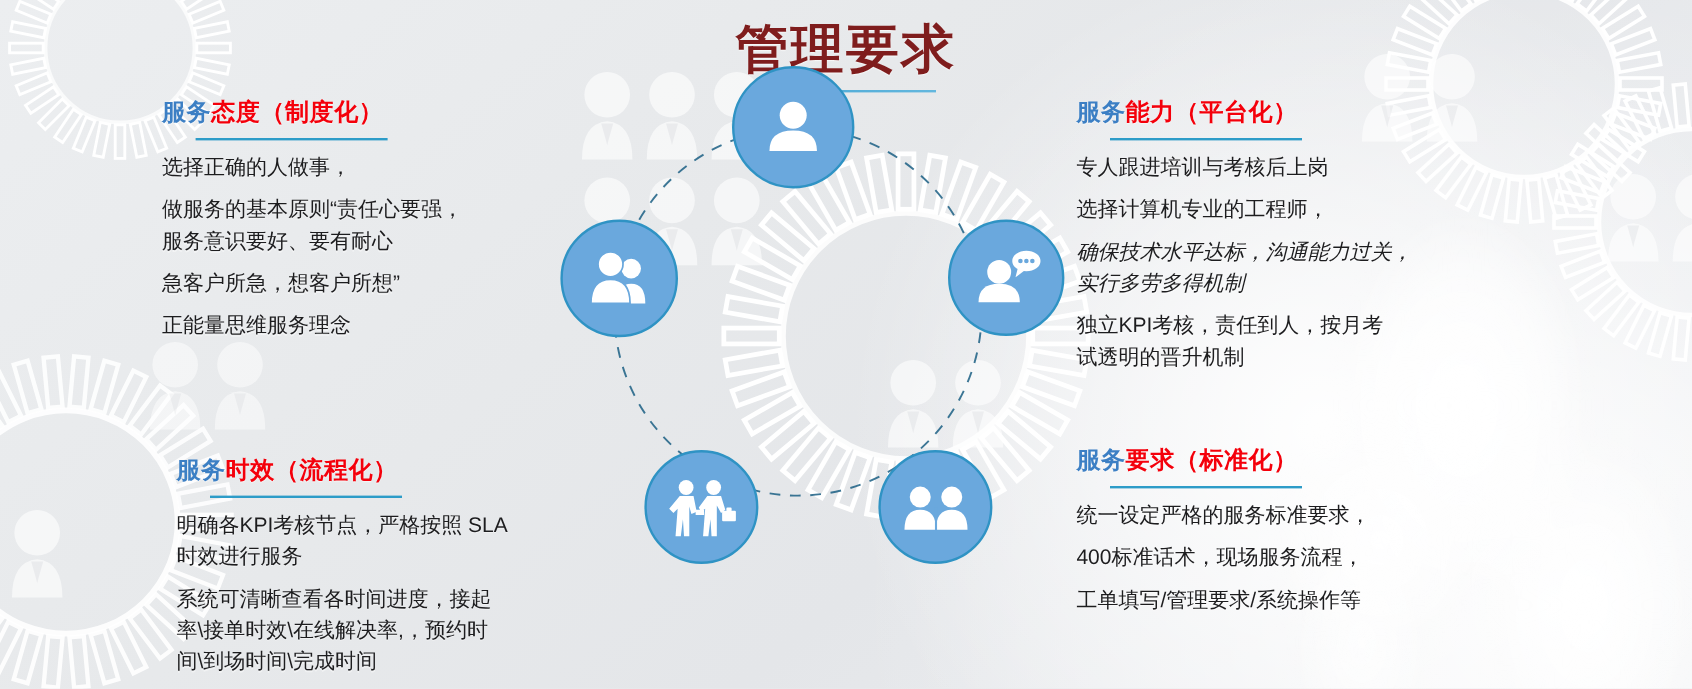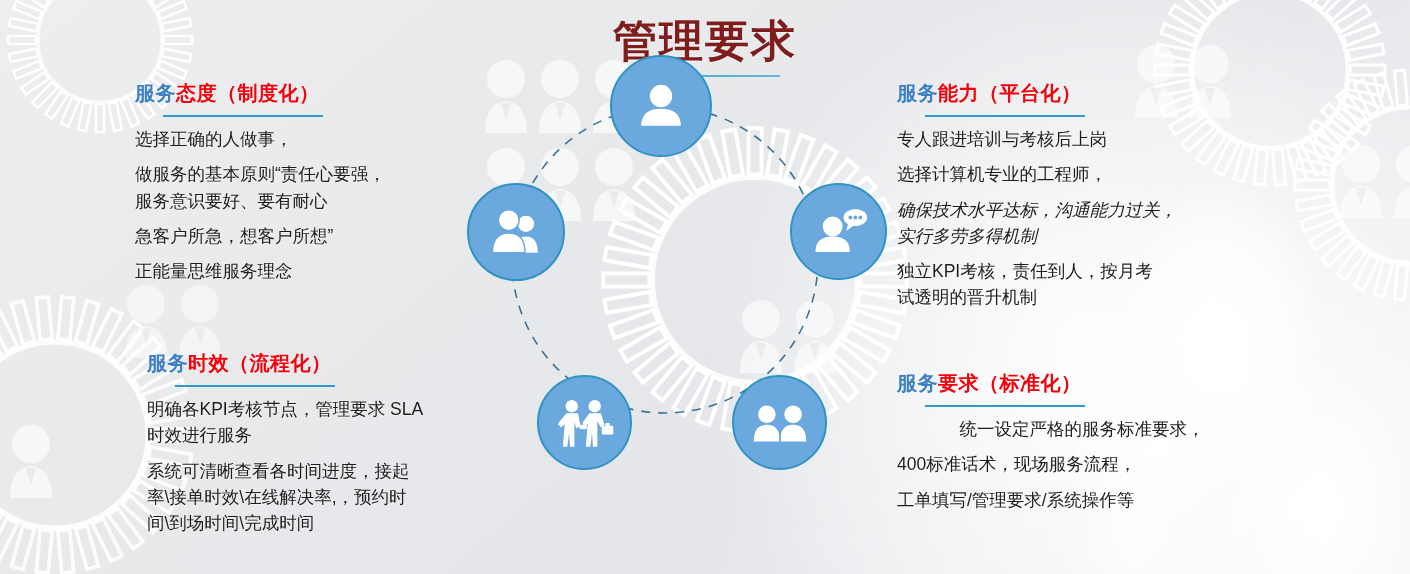--- a/index.html
+++ b/index.html
@@ -71,21 +71,21 @@
   .para {
     font-size:17.5px; color:#1d1d1f; line-height:1.5; margin-bottom:9px;
     text-shadow:0 1px 0 rgba(255,255,255,0.45);
   }
   .para:last-child { margin-bottom:0; }
 
   #blk-attitude { left:135px; top:80px; width:380px; }
   #blk-attitude .rule { width:160px; margin-left:28px; }
   #blk-ability  { left:897px; top:80px; width:370px; }
   #blk-ability  .rule { width:160px; margin-left:28px; }
-  #blk-timeliness { left:147px; top:350px; width:370px; }
+  #blk-timeliness { left:147px; top:378px; width:370px; }
   #blk-timeliness .hdr { margin-left:0px; }
   #blk-timeliness .rule { width:160px; margin-left:28px; }
   #blk-standard { left:897px; top:370px; width:370px; }
   #blk-standard .rule { width:160px; margin-left:28px; }
 
   
   #diagram { position:absolute; left:455px; top:55px; width:420px; height:420px; }
   #diagram svg { display:block; }
 
   .node { position:absolute; border-radius:50%; background:#6aa8dd;
@@ -541,33 +541,33 @@
 试透明的晋升机制</div>
     </div>
   </div>
 
   <div class="block" id="blk-timeliness">
     <div class="hdr">
       <span class="b">服务</span><span class="r">时效（流程化）</span>
     </div>
     <div class="rule"></div>
     <div class="body-text">
-      <div class="para" style="white-space: pre-line;">明确各KPI考核节点，管理要求 SLA
+      <div class="para" style="white-space: pre-line;">明确各KPI考核节点，严格按照 SLA
 时效进行服务</div>
       <div class="para" style="white-space: pre-line;">系统可清晰查看各时间进度，接起
 率\接单时效\在线解决率,，预约时
 间\到场时间\完成时间</div>
     </div>
   </div>
 
   <div class="block" id="blk-standard">
     <div class="hdr">
       <span class="b">服务</span><span class="r">要求（标准化）</span>
     </div>
     <div class="rule"></div>
     <div class="body-text">
-      <div class="para" style="white-space: pre-line; text-align: center;">统一设定严格的服务标准要求，</div>
+      <div class="para" style="white-space: pre-line;">统一设定严格的服务标准要求，</div>
       <div class="para" style="white-space: pre-line;">400标准话术，现场服务流程，</div>
       <div class="para" style="white-space: pre-line;">工单填写/管理要求/系统操作等</div>
     </div>
   </div>
 
 </div>
 
 </body></html>

